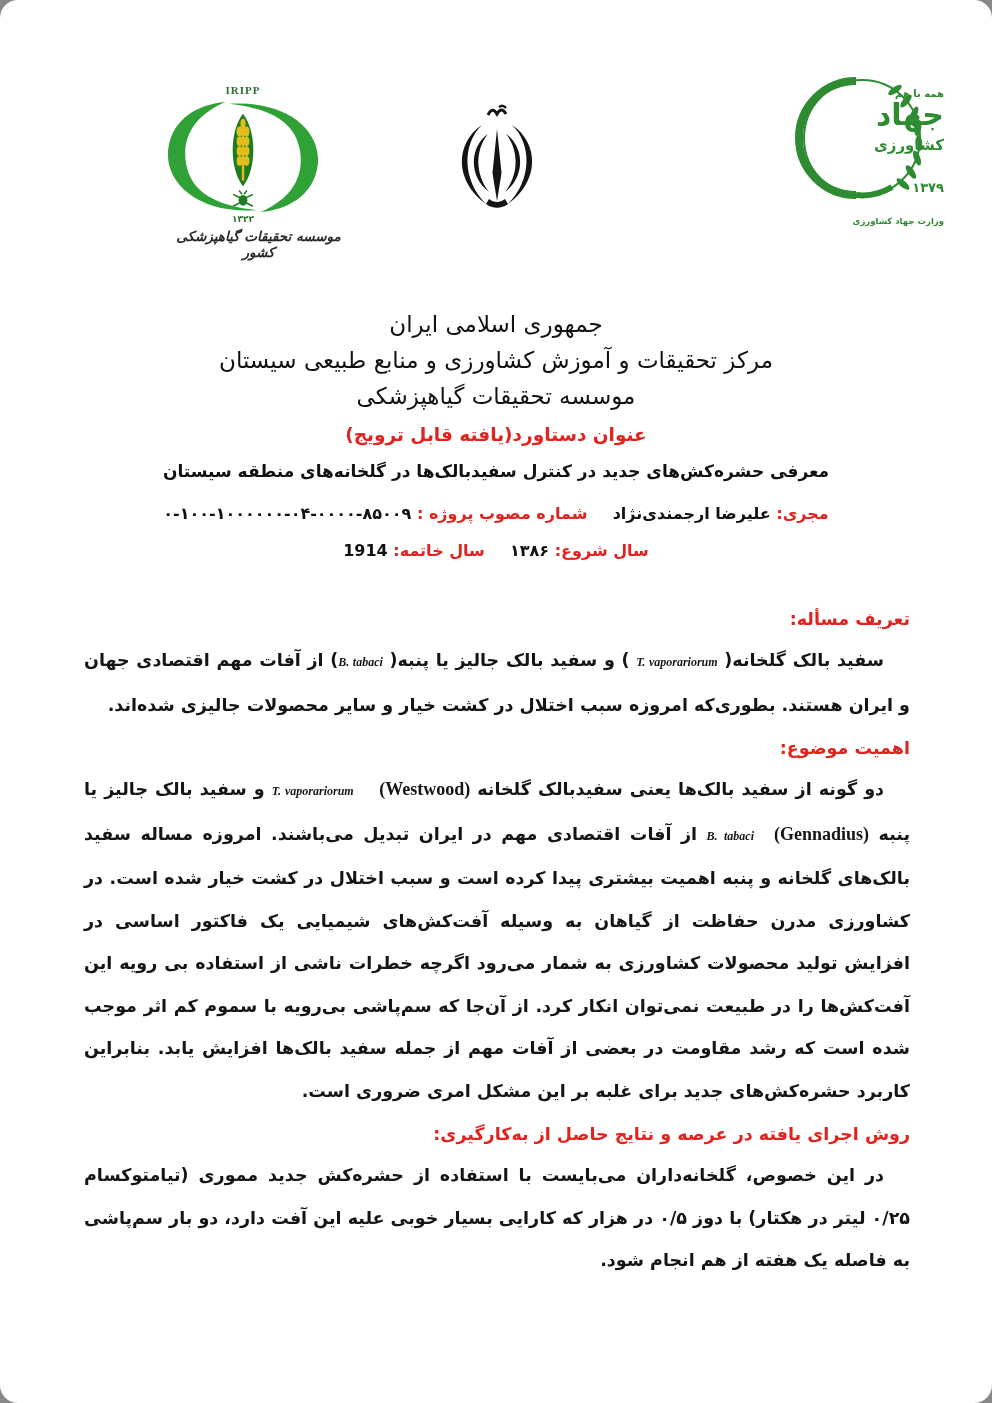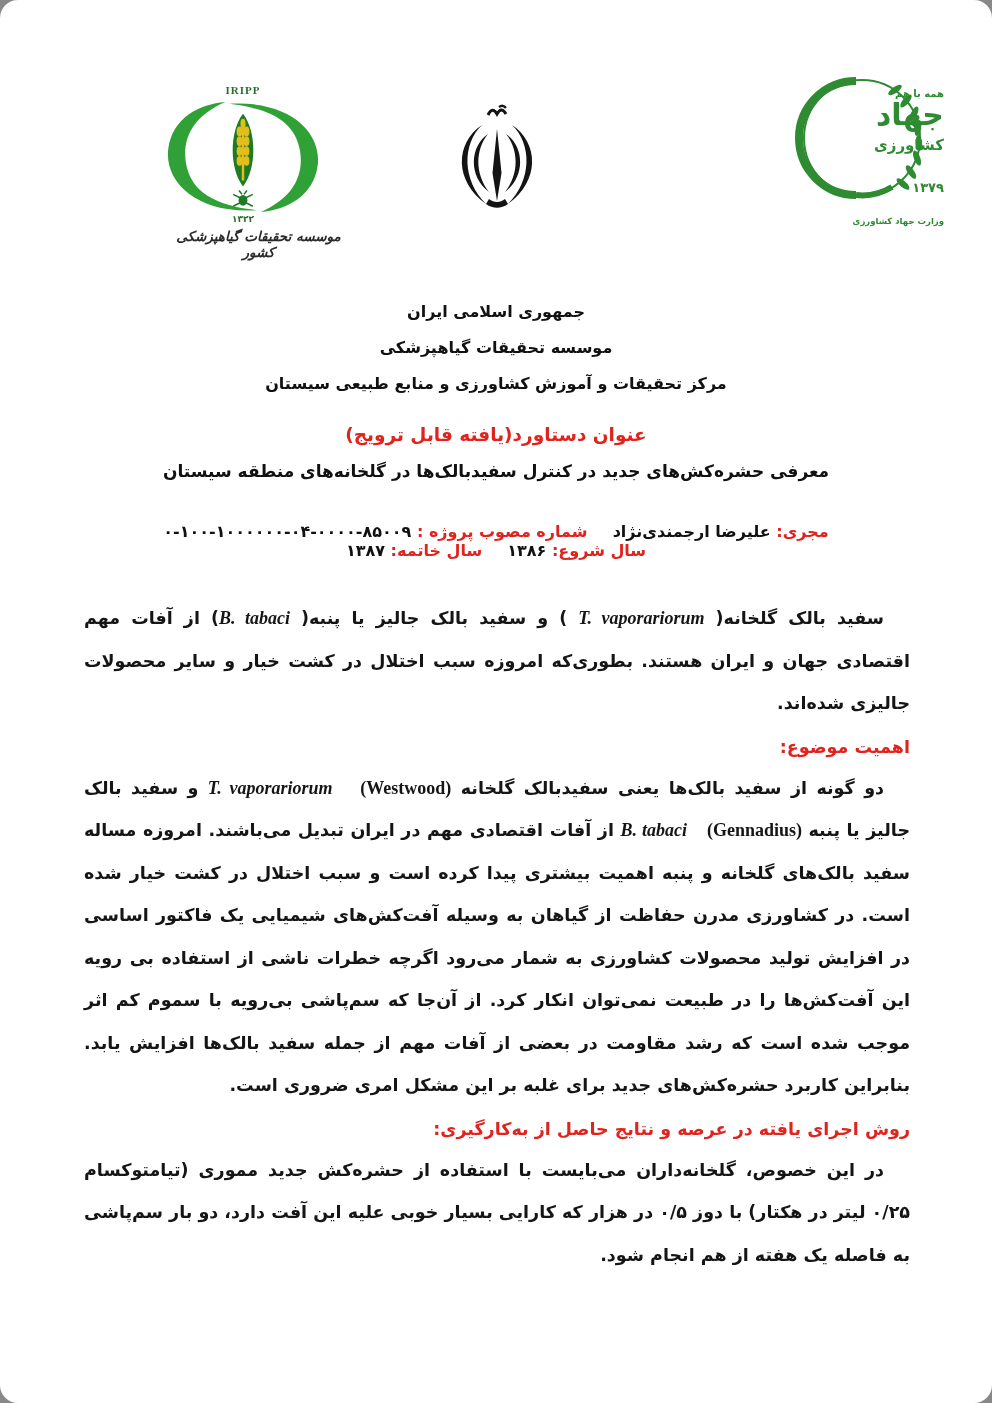--- a/index.html
+++ b/index.html
@@ -25,39 +25,39 @@
   .logo-right { position:absolute; left:780px; top:62px; width:164px; }
   .jahad-wrap { position:relative; width:164px; height:152px; }
   .jahad-txt { position:absolute; width:100%; direction:rtl; color:#2e8b32; font-weight:bold; }
   .jahad-motto { top:26px; font-size:10px; }
   .jahad-main  { top:38px; font-size:30px; line-height:30px; }
   .jahad-sub   { top:74px; font-size:15px; }
   .jahad-year  { top:118px; font-size:13px; }
   .jahad-caption { margin-top:2px; font-size:8.5px; font-weight:bold; color:#2e8b32; direction:rtl; }
 
   
-  .org { position:absolute; top:294px; left:0; width:100%; text-align:center; direction:rtl;
-         font-weight:bold; font-size:16px; line-height:36px; color:#111; }
+  .org { position:absolute; top:306px; left:0; width:100%; text-align:center; direction:rtl;
+         font-weight:normal; font-size:23px; line-height:36px; color:#111; }
   .red { color:#e1231e; }
   .title    { position:absolute; top:424px; left:0; width:100%; text-align:center; direction:rtl;
               font-weight:bold; font-size:18.5px; }
   .subtitle { position:absolute; top:461px; left:0; width:100%; text-align:center; direction:rtl;
               font-weight:bold; font-size:17px; color:#111; }
   .meta { position:absolute; left:0; width:100%; text-align:center; direction:rtl;
           font-weight:bold; font-size:16px; color:#111; }
-  .meta-1 { top:504px;margin-top:18px; } .meta-2 { top:541px; }
+  .meta-1 { top:504px; } .meta-2 { top:541px; }
   .meta .sep { display:inline-block; width:14px; }
 
   
   .content { position:absolute; top:597px; right:82px; left:84px; direction:rtl; }
   .content h3 { color:#e1231e; font-size:17.5px; font-weight:bold; line-height:40px;
                 text-align:right; margin-top:2px; }
   .content p { font-size:17.5px; font-weight:600; line-height:42.5px; text-align:justify;
                text-indent:26px; color:#151515; }
-  .sp  { font-family:"Liberation Serif","DejaVu Serif",serif; font-style:italic; font-size:18px; font-weight:600; }
+  .sp  { font-family:"Liberation Serif","DejaVu Serif",serif; font-style:italic; font-size:12px; font-weight:600; }
   .lat { font-family:"Liberation Serif","DejaVu Serif",serif; font-size:18px; font-weight:600;padding-left:20px; }
 </style>
 </head>
 <body>
 
 <div class="page">
 
   <div class="logos">
 
     <div class="logo-left">
@@ -122,44 +122,45 @@
         <div class="jahad-txt jahad-main">جهاد</div>
         <div class="jahad-txt jahad-sub">کشاورزی</div>
         <div class="jahad-txt jahad-year">۱۳۷۹</div>
       </div>
       <div class="jahad-caption">وزارت جهاد کشاورزی</div>
     </div>
   </div>
 
   <div class="org">
     <div>جمهوری اسلامی ایران</div>
+    <div>مرکز تحقیقات و آموزش کشاورزی و منابع طبیعی سیستان</div>
     <div>موسسه تحقیقات گیاهپزشکی</div>
-    <div>مرکز تحقیقات و آموزش کشاورزی و منابع طبیعی سیستان</div>
   </div>
 
   <div class="title red">عنوان دستاورد(یافته قابل ترویج)</div>
   <div class="subtitle">معرفی حشره‌کش‌های جدید در کنترل سفیدبالک‌ها در گلخانه‌های منطقه سیستان</div>
 
   <div class="meta meta-1">
     <span class="red">مجری:</span>
     <span>علیرضا ارجمندی‌نژاد</span>
     <span class="sep"></span>
     <span class="red">شماره مصوب پروژه :</span>
     <span>۸۵۰۰۹-۰۰۰۰-۰۴-۱۰۰۰۰۰۰-۱۰۰-۰</span>
   </div>
   <div class="meta meta-2">
     <span class="red">سال شروع:</span>
     <span>۱۳۸۶</span>
     <span class="sep"></span>
     <span class="red">سال خاتمه:</span>
-    <span>۱۳۸۷</span>
+    <span>1914</span>
   </div>
 
   <div class="content">
 
+    <h3>تعریف مسأله:</h3>
     <p><span>سفید بالک گلخانه( </span><span class="sp">T. vaporariorum</span><span> ) و سفید بالک جالیز یا پنبه( </span><span class="sp">B. tabaci</span><span>) از آفات مهم اقتصادی جهان و ایران هستند. بطوری‌که امروزه سبب اختلال در کشت خیار و سایر محصولات جالیزی شده‌اند.</span></p>
 
     <h3>اهمیت موضوع:</h3>
     <p><span>دو گونه از سفید بالک‌ها یعنی سفیدبالک گلخانه </span><span class="sp">T. vaporariorum</span><span class="lat"> (Westwood)</span><span> و سفید بالک جالیز یا پنبه </span><span class="sp">B. tabaci</span><span class="lat">(Gennadius)</span><span> از آفات اقتصادی مهم در ایران تبدیل می‌باشند. امروزه مساله سفید بالک‌های گلخانه و پنبه اهمیت بیشتری پیدا کرده است و سبب اختلال در کشت خیار شده است. در کشاورزی مدرن حفاظت از گیاهان به وسیله آفت‌کش‌های شیمیایی یک فاکتور اساسی در افزایش تولید محصولات کشاورزی به شمار می‌رود اگرچه خطرات ناشی از استفاده بی رویه این آفت‌کش‌ها را در طبیعت نمی‌توان انکار کرد. از آن‌جا که سم‌پاشی بی‌رویه با سموم کم اثر موجب شده است که رشد مقاومت در بعضی از آفات مهم از جمله سفید بالک‌ها افزایش یابد. بنابراین کاربرد حشره‌کش‌های جدید برای غلبه بر این مشکل امری ضروری است.</span></p>
 
     <h3>روش اجرای یافته در عرصه و نتایج حاصل از به‌کارگیری:</h3>
     <p><span>در این خصوص، گلخانه‌داران می‌بایست با استفاده از حشره‌کش جدید مموری (تیامتوکسام ۰/۲۵ لیتر در هکتار) با دوز ۰/۵ در هزار که کارایی بسیار خوبی علیه این آفت دارد، دو بار سم‌پاشی به فاصله یک هفته از هم انجام شود.</span></p>
 
   </div>
 </div>

